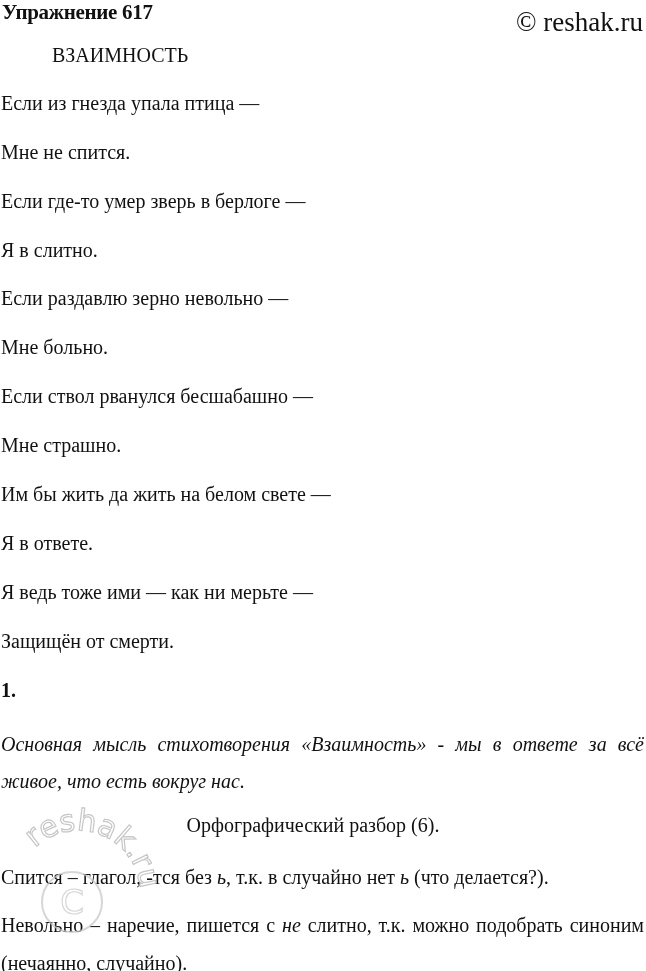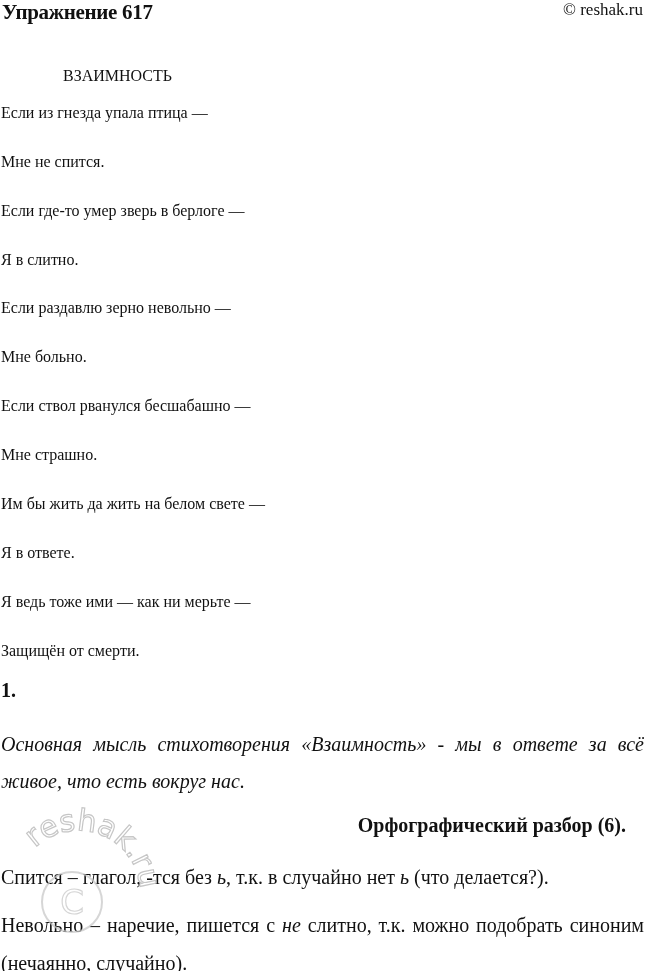--- a/index.html
+++ b/index.html
@@ -3,29 +3,29 @@
 <meta charset="utf-8">
 <style>
   html, body { margin: 0; padding: 0; background: #ffffff; }
   body {
     width: 646px; height: 971px; position: relative; overflow: hidden;
     font-family: "Liberation Serif", "DejaVu Serif", serif;
     color: #111111;
   }
   .abs { position: absolute; white-space: nowrap; text-align: center; }
   .header-title { left: 2px; top: 0px; font-size: 21px; font-weight: bold; letter-spacing: -0.3px; }
-  .header-copy { right: 3px; top: 0px; font-size: 17px; }
-  .poem-title { left: 63px; top: 44px; font-size: 16px; margin-top: 23px; }
-  .line { left: 1px; font-size: 16px; margin-top: 12px; }
+  .header-copy { right: 3px; top: 7px; font-size: 27px; }
+  .poem-title { left: 52px; top: 44px; font-size: 20px; }
+  .line { left: 1px; font-size: 20px; }
   .num { left: 1px; top: 679px; font-size: 20px; font-weight: bold; }
   .para {
     position: absolute; left: 1px; width: 643px; top: 726px;
     font-size: 20px; line-height: 37px; text-align: justify; font-style: italic;
   }
-  .subhead { left: 0; width: 626px; text-align: right; top: 814px; font-size: 20px; font-weight: bold; }
+  .subhead { left: 0; width: 626px; text-align: center; top: 814px; font-size: 20px; font-weight: normal; }
   .analysis { position: absolute; left: 1px; width: 643px; font-size: 20px; line-height: 38px; text-align: justify; }
   .u { text-underline-offset: 3px; }
   .i { font-style: italic; }
   .watermark { position: absolute; left: 20px; top: 800px; width: 150px; height: 140px; pointer-events: none; }
 </style>
 </head>
 <body>
 
 <div class="abs header-title">Упражнение 617</div>
 <div class="abs header-copy">© reshak.ru</div>

